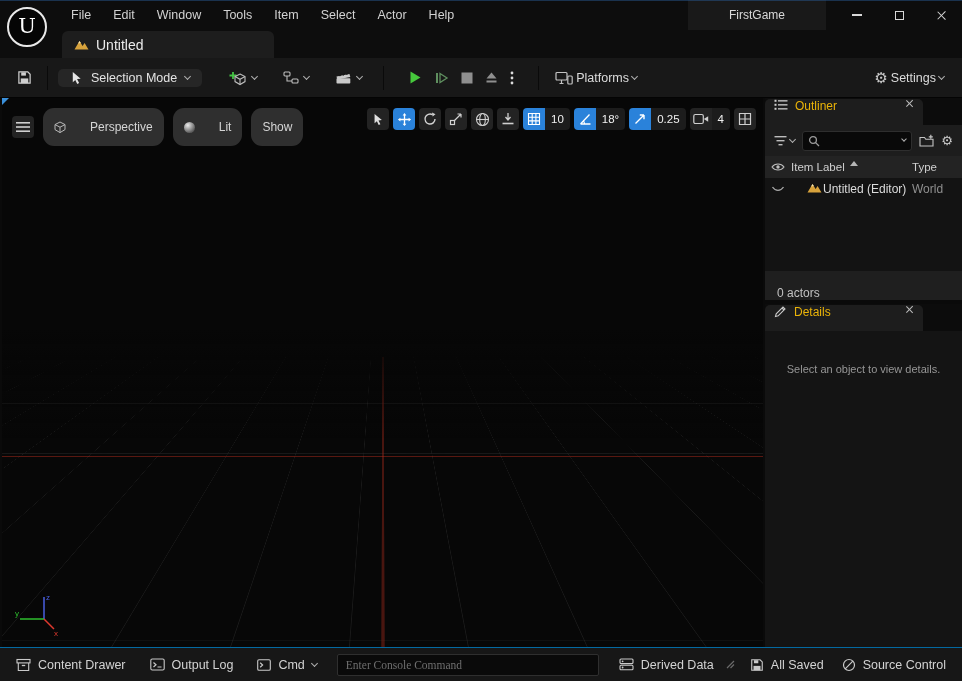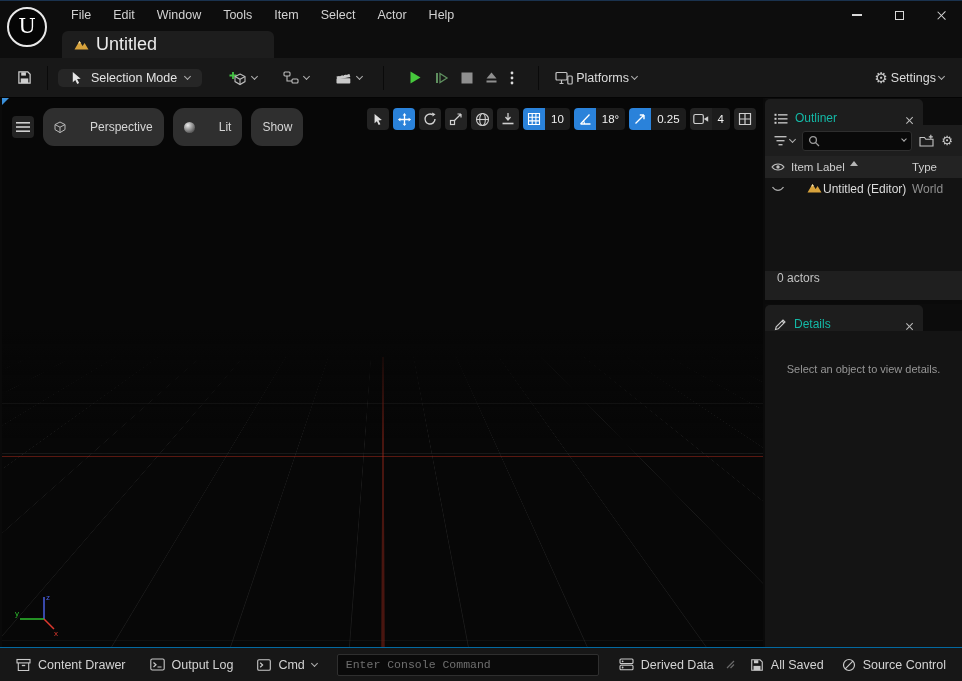--- a/index.html
+++ b/index.html
@@ -18,21 +18,21 @@
   .win-controls{position:absolute;right:0;top:0;display:flex}
   .win-btn{width:42px;height:30px;display:flex;align-items:center;justify-content:center}
   .min-glyph{width:10px;height:1.4px;background:#d8d8d8}
   .max-glyph{width:9px;height:9px;border:1.3px solid #d8d8d8}
   .x-glyph{position:relative;width:11px;height:11px}
   .x-glyph::before,.x-glyph::after{content:"";position:absolute;left:5px;top:0;width:1.4px;height:11px;background:#d8d8d8}
   .x-glyph::before{transform:rotate(45deg)}.x-glyph::after{transform:rotate(-45deg)}
 
   
   .tabbar{position:absolute;top:30px;left:0;right:0;height:28px;background:#0d0d0d}
-  .level-tab{position:absolute;left:62px;top:1px;width:212px;height:27px;background:#1d1d1d;border-radius:6px 6px 0 0;display:flex;align-items:center;gap:7px;padding:0 12px;font-size:18px;color:#eaeaea}
+  .level-tab{position:absolute;left:62px;top:1px;width:212px;height:27px;background:#1d1d1d;border-radius:6px 6px 0 0;display:flex;align-items:center;gap:7px;padding:0 12px;font-size:14px;color:#eaeaea}
 
   
   .toolbar{position:absolute;top:58px;left:0;right:0;height:40px;background:#181818;border-bottom:1px solid #040404;display:flex;align-items:center;padding:0 12px}
   .tsep{width:1px;height:24px;background:#0a0a0a;margin:0 10px}
   .icon-btn{padding:4px 5px;gap:5px}
   .mode-btn{height:18px;background:#262626;border-radius:5px;padding:0 12px;gap:8px;font-size:12.5px;color:#e3e3e3;margin-right:14px}
   .tool-group{display:flex;align-items:center;gap:16px;margin:0 6px}
   .play-group{display:flex;align-items:center;gap:12px;margin:0 14px}
   .labeled-btn{gap:3px;font-size:12.5px;color:#dcdcdc;padding:0 6px}
   .flex-spacer{flex:1}
@@ -59,49 +59,49 @@
   .sphere{width:11px;height:11px;border-radius:50%;background:radial-gradient(circle at 35% 30%,#ececec,#5c5c5c 72%)}
   .snap{display:flex;align-items:center}
   .snap .vp-btn{border-radius:4px 0 0 4px}
   .snap-val{height:22px;background:rgba(30,30,30,.95);border-radius:0 4px 4px 0;padding:0 6px;font-size:11.5px;color:#f0f0f0;display:flex;align-items:center}
   .gizmo{position:absolute;left:12px;bottom:10px}
   .gizmo text{font-size:8px;font-family:"Liberation Sans",sans-serif}
 
   
   .right-panel{position:absolute;top:98px;left:765px;width:197px;height:549px;background:#0a0a0a}
   .p-tabbar{position:absolute;left:0;right:0;height:27px;background:#0c0c0c}
-  .p-tab{position:absolute;left:0;top:1px;height:26px;width:158px;background:#1d1d1d;border-radius:5px 5px 0 0;display:flex;align-items:flex-end;gap:7px;padding:0 9px;font-size:12px;color:#14b8a6}
+  .p-tab{position:absolute;left:0;top:1px;height:26px;width:158px;background:#1d1d1d;border-radius:5px 5px 0 0;display:flex;align-items:flex-start;gap:7px;padding:0 9px;font-size:12px;color:#eab308}
   .p-tab .xicon{margin-left:auto}
   .xicon{position:relative;width:9px;height:9px}
   .xicon::before,.xicon::after{content:"";position:absolute;left:4px;top:0;width:1.3px;height:9px;background:#bdbdbd}
   .xicon::before{transform:rotate(45deg)}.xicon::after{transform:rotate(-45deg)}
   .o-toolbar{position:absolute;top:27px;left:0;right:0;height:31px;background:#1d1d1d;display:flex;align-items:center;gap:7px;padding:0 9px}
   .filter-btn{display:flex;align-items:center;gap:3px}
   .search-box{flex:1;height:20px;background:#090909;border:1px solid #2e2e2e;border-radius:3px;display:flex;align-items:center;gap:4px;padding:0 5px}
   .search-box .chev{margin-left:auto;width:4px;height:4px}
   .o-colhead{position:absolute;top:58px;left:0;right:0;height:22px;background:#232323;display:flex;align-items:center;font-size:11.5px;color:#cfcfcf}
   .col-eye{width:26px;display:flex;justify-content:center}
   .col-label{flex:1;display:flex;gap:5px}
   .col-type{width:50px}
   .tri-up{width:0;height:0;border-left:4px solid transparent;border-right:4px solid transparent;border-bottom:5px solid #b5b5b5}
   .o-rows{position:absolute;top:80px;left:0;right:0;height:93px;background:#131313}
   .o-row{height:22px;display:flex;align-items:center;font-size:12px;color:#dcdcdc}
   .row-eye{width:26px;display:flex;justify-content:center}
   .row-indent{width:16px}
   .row-label{flex:1;overflow:hidden;white-space:nowrap;display:flex;align-items:flex-start;gap:1px}
   .row-label span{overflow:hidden;white-space:nowrap}
   .row-type{width:50px;color:#8f8f8f;overflow:hidden;white-space:nowrap}
-  .o-footer{position:absolute;top:173px;left:0;right:0;height:29px;background:#1f1f1f;display:flex;align-items:flex-start;padding:0 12px;font-size:12px;color:#c2c2c2}
+  .o-footer{position:absolute;top:173px;left:0;right:0;height:29px;background:#1f1f1f;display:flex;align-items:flex-end;padding:0 12px;font-size:12px;color:#c2c2c2}
   .details-tabbar{top:206px}
   .d-body{position:absolute;top:233px;left:0;right:0;bottom:0;background:#141414;text-align:center;padding-top:32px;font-size:11px;color:#969696}
 
   
   .statusbar{position:absolute;left:0;right:0;bottom:0;height:34px;background:#171717;border-top:1px solid #0369a1;display:flex;align-items:center;padding:0 10px}
   .sb-btn{gap:7px;font-size:12.5px;color:#d3d3d3;padding:0 6px}
-  .console-input{width:262px;height:22px;margin:0 14px;background:#0a0a0a;border:1px solid #2f2f2f;border-radius:2px;color:#9a9a9a;font-family:Liberation Mono, monospace;font-size:11.5px;padding:0 8px;outline:none}
+  .console-input{width:262px;height:22px;margin:0 14px;background:#0a0a0a;border:1px solid #2f2f2f;border-radius:2px;color:#9a9a9a;font-family:Liberation Serif, serif;font-size:11.5px;padding:0 8px;outline:none}
   .console-input::placeholder{color:#6f6f6f}
   .grip{margin-left:6px}
 </style>
 </head>
 <body>
 
 <div class="window">
   <div class="top-accent"></div>
 
   <div class="menubar">
@@ -111,20 +111,21 @@
     <nav class="menu-items">
       <span class="menu-item">File</span>
       <span class="menu-item">Edit</span>
       <span class="menu-item">Window</span>
       <span class="menu-item">Tools</span>
       <span class="menu-item">Item</span>
       <span class="menu-item">Select</span>
       <span class="menu-item">Actor</span>
       <span class="menu-item">Help</span>
     </nav>
+    <div class="project-name">FirstGame</div>
     <div class="win-controls">
       <div class="win-btn">
           <div class="min-glyph"></div>
         </div>
       <div class="win-btn">
           <div class="max-glyph"></div>
         </div>
       <div class="win-btn">
           <div class="x-glyph"></div>
         </div>

